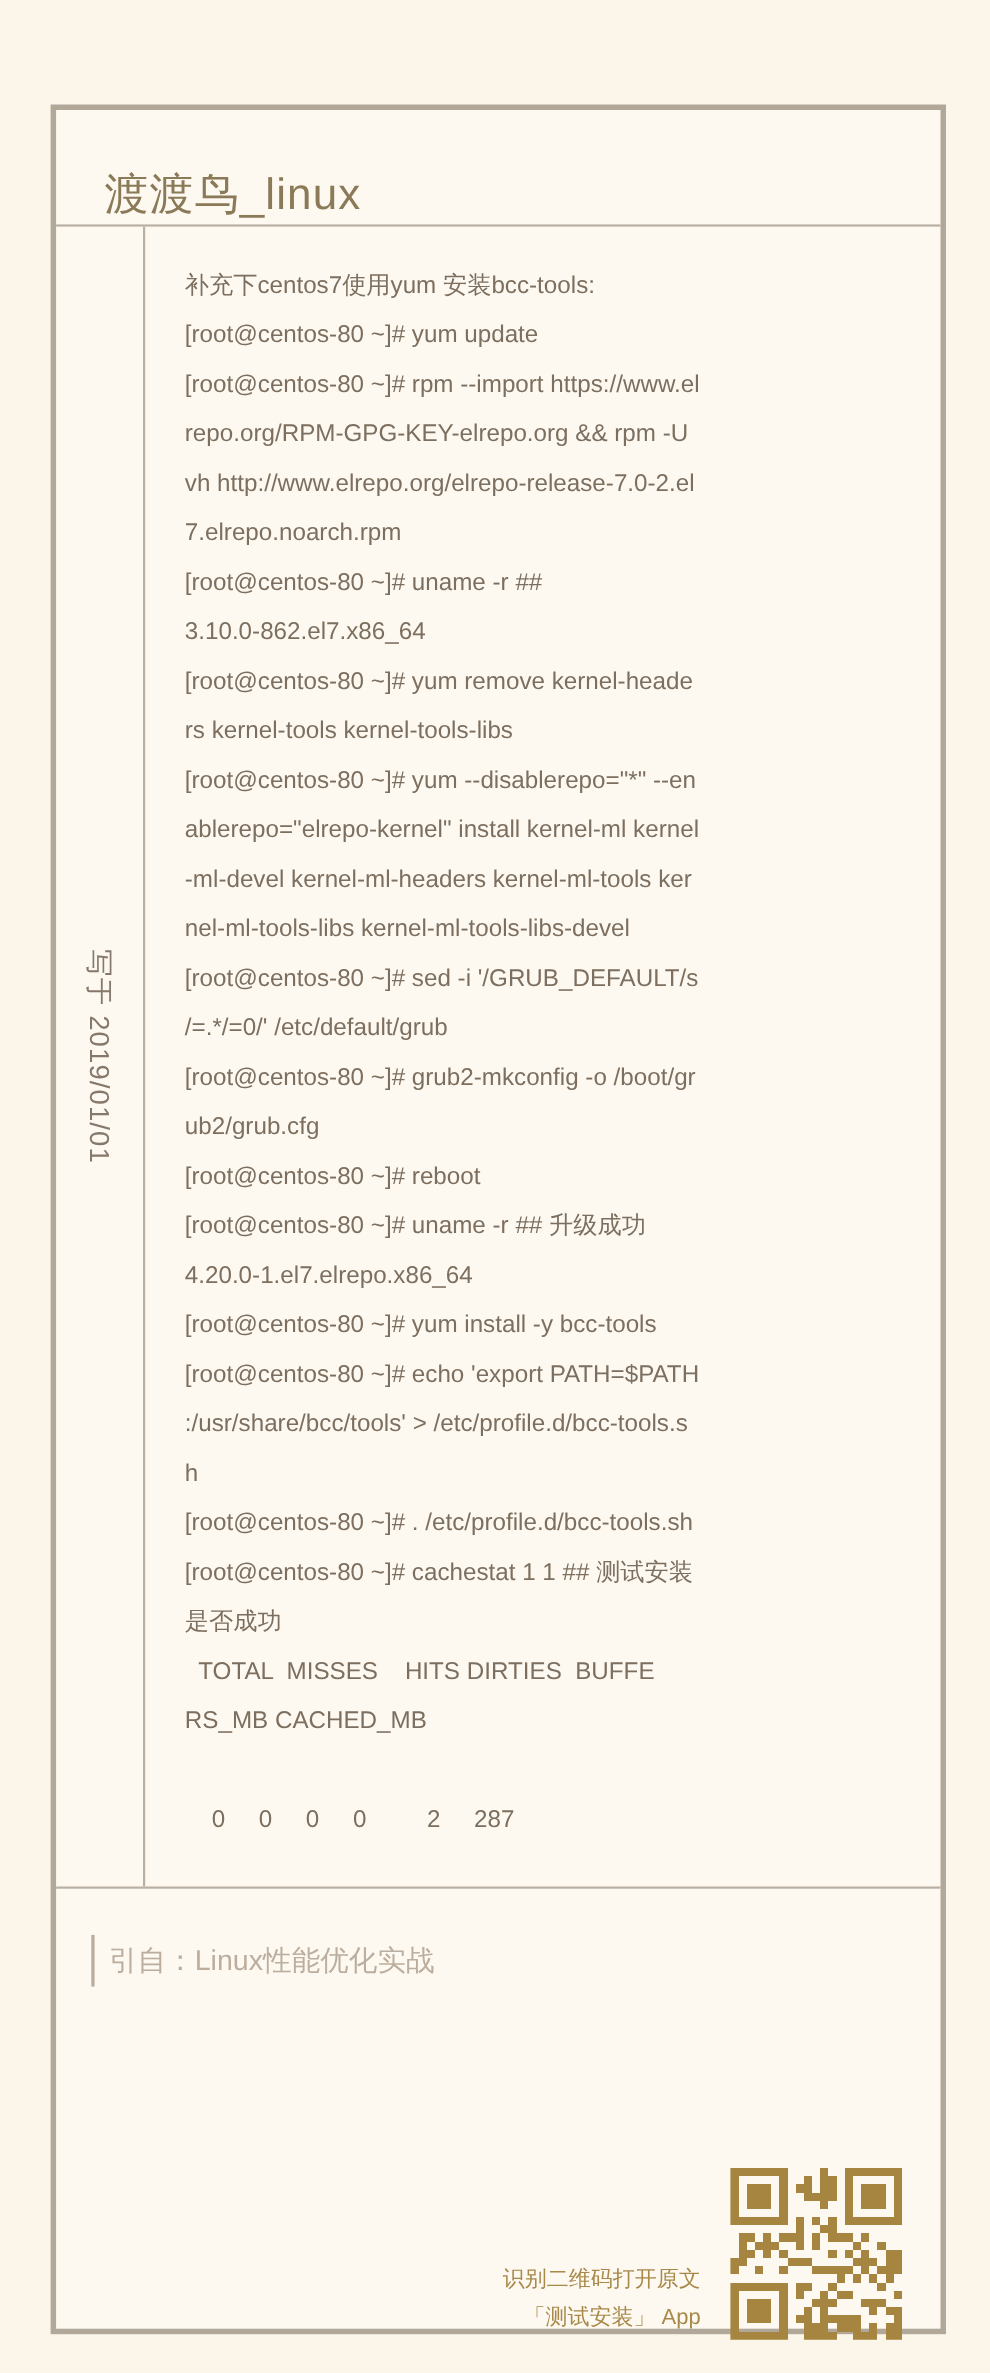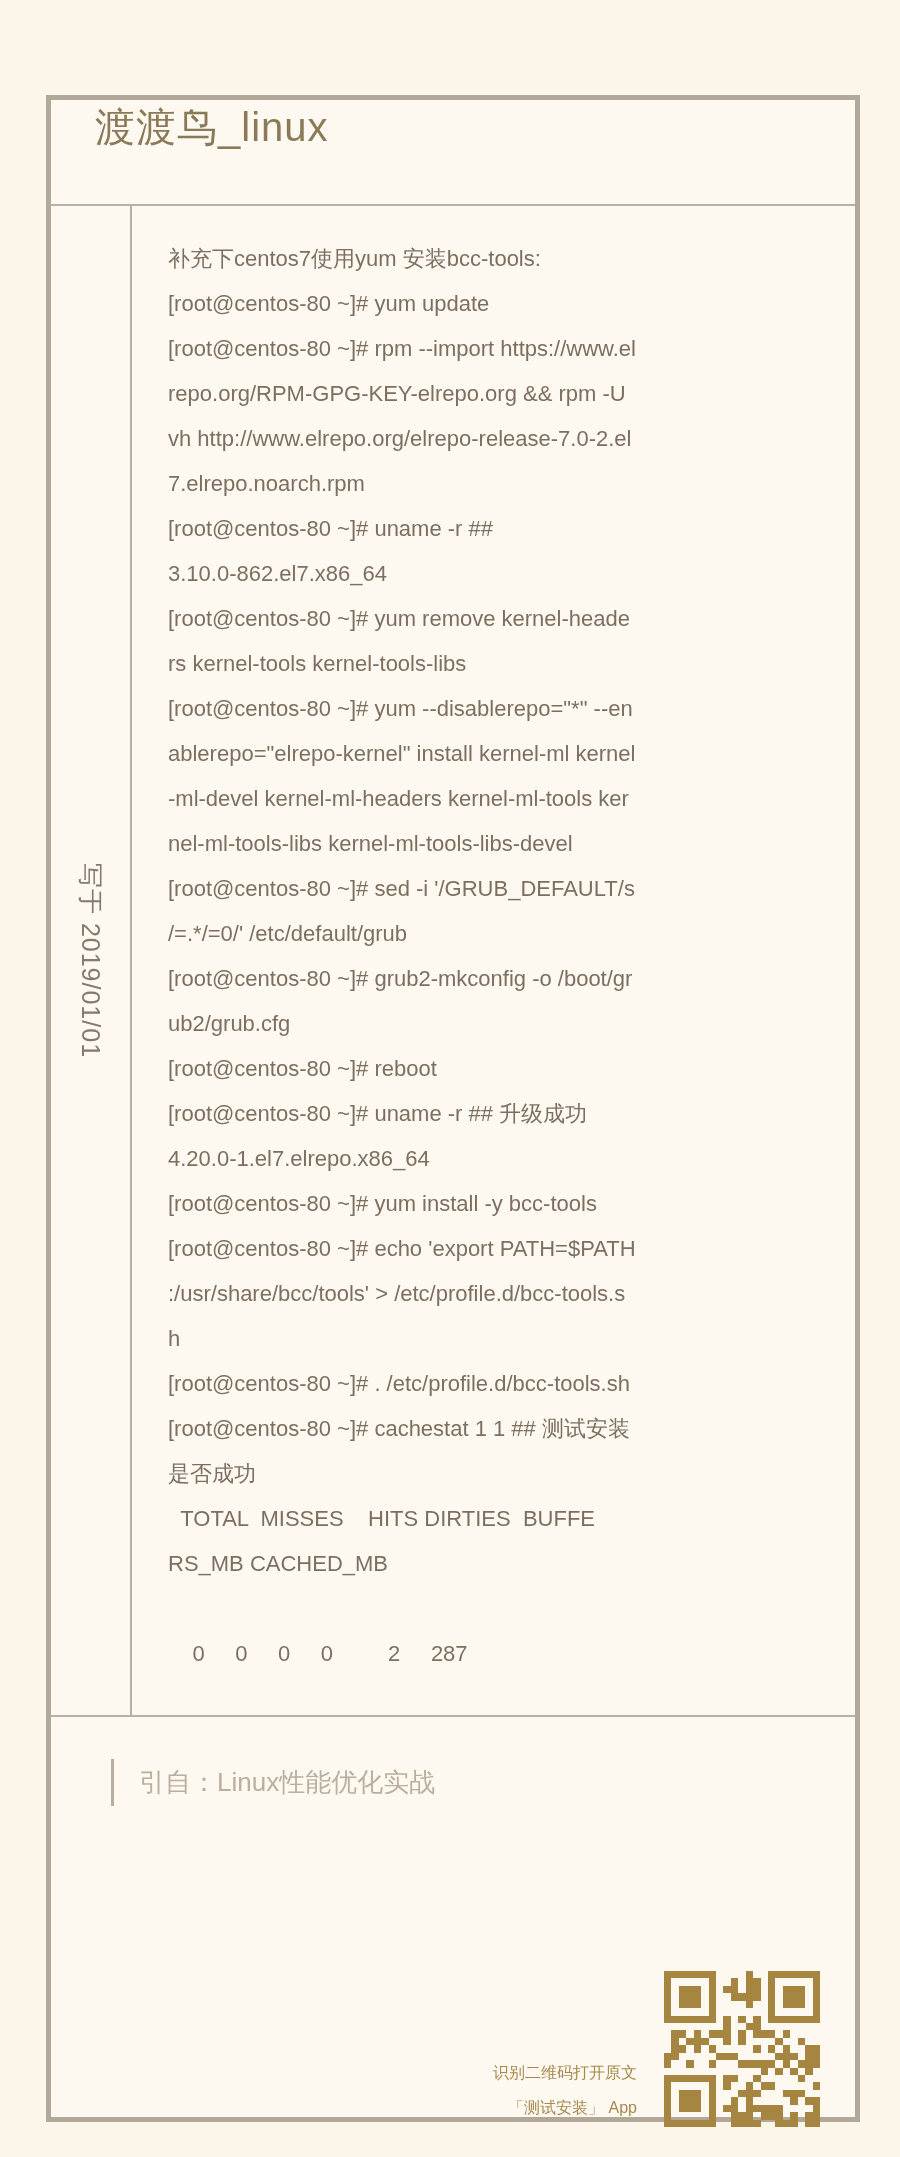--- a/index.html
+++ b/index.html
@@ -19,21 +19,21 @@
     width: 804px;   
     height: 2017px; 
     background: #fdf9f1;
     border: 5px solid #b2a89a;
   }
   
   .card-header {
     height: 104px;
     border-bottom: 2px solid #b9b0a3;
     display: flex;
-    align-items: flex-start;
+    align-items: flex-end;
     padding-left: 44px;
     box-sizing: content-box;
   }
   .page-title {
     font-size: 40px;
     color: #8b7a58;
     letter-spacing: 1px;
   }
   
   .body-row {
@@ -69,44 +69,44 @@
     line-height: 45px;
     color: #7d6f5f;
     white-space: pre;
   }
   
   .card-footer {
     position: relative;
     height: 400px;
   }
   .quote-block {
-    margin: 42px 0 0 60px;
+    margin: 42px 0 0 32px;
     border-left: 3px solid #bcae9e;
-    padding-left: 25px;
+    padding-left: 13px;
   }
   .quote-line {
     font-size: 26px;
     line-height: 47px;
     color: #bcae9e;
     white-space: nowrap;
   }
   .qr-code {
     position: absolute;
     left: 613px;
     top: 212px;
     width: 156px;
     height: 156px;
   }
   .qr-caption {
     position: absolute;
     right: 218px;
     top: 296px;
     text-align: right;
     color: #a8894a;
-    font-size: 16px;
+    font-size: 20px;
     line-height: 35px;
     white-space: nowrap;
   }
 </style>
 </head>
 <body>
 
 <div class="card">
 
   <div class="card-header">

